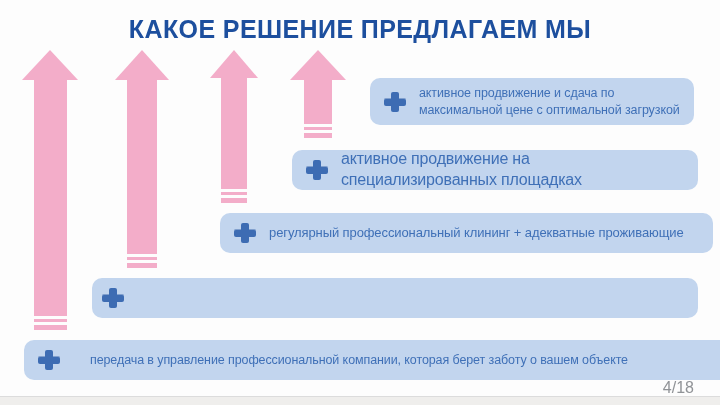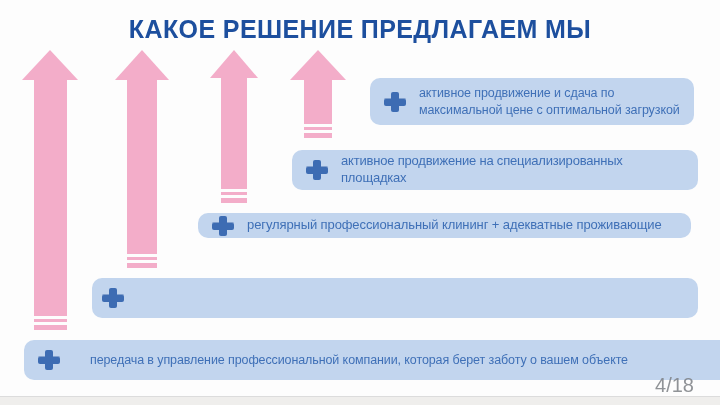--- a/index.html
+++ b/index.html
@@ -76,22 +76,22 @@
     color: #3f70b7;
   }
   .box-text {
     font-size: 13px;
     line-height: 1.3;
     letter-spacing: -0.1px;
   }
   .box-1 { left: 370px; top: 78px;  width: 324px; height: 47px; }
   .box-1 .box-text { font-size: 12.5px; }
   .box-2 { left: 292px; top: 150px; width: 406px; height: 40px; }
-  .box-2 .box-text { font-size: 13px; letter-spacing: -0.2px; }
-  .box-3 { left: 198px; top: 213px; width: 493px; height: 25px; }
+  .box-2 .box-text { font-size: 16px; letter-spacing: -0.2px; }
+  .box-3 { left: 220px; top: 213px; width: 493px; height: 40px; }
   .box-4 { left: 92px;  top: 278px; width: 606px; height: 40px; gap: 7px; padding-left: 10px; }
   .box-4 .box-text { font-size: 12px; letter-spacing: -0.2px; }
   .box-5 { left: 24px;  top: 340px; width: 718px; height: 40px; gap: 30px; }
   .box-5 .box-text { font-size: 12.5px; }
 
   
   .plus {
     position: relative;
     flex: 0 0 auto;
     width: 22px; height: 20px;
@@ -117,21 +117,21 @@
   
   .watermark {
     position: absolute;
     right: 8px; bottom: 8px;
     width: 105px; height: 42px;
     pointer-events: none;
   }
   .page-num {
     position: absolute;
     right: 26px; bottom: 8px;
-    font-size: 20px;
+    font-size: 16px;
     color: rgba(125, 128, 133, 0.85);
     font-family: "Liberation Sans", sans-serif;
   }
 
   
   .bottom-strip {
     position: absolute;
     left: 0; right: 0; bottom: 0;
     height: 8px;
     background: #efeeec;

